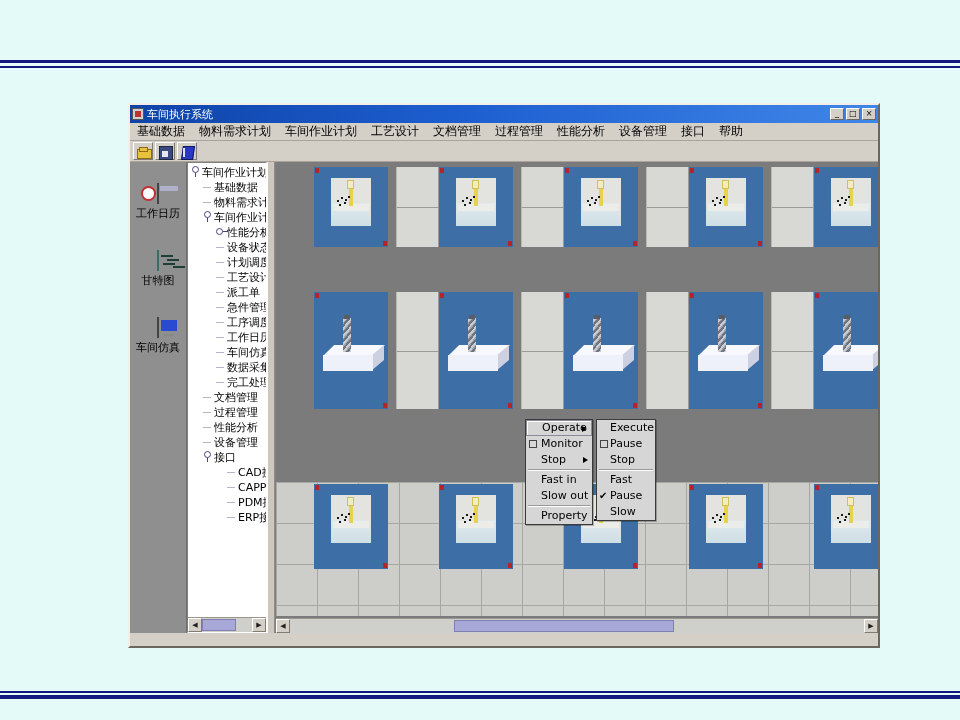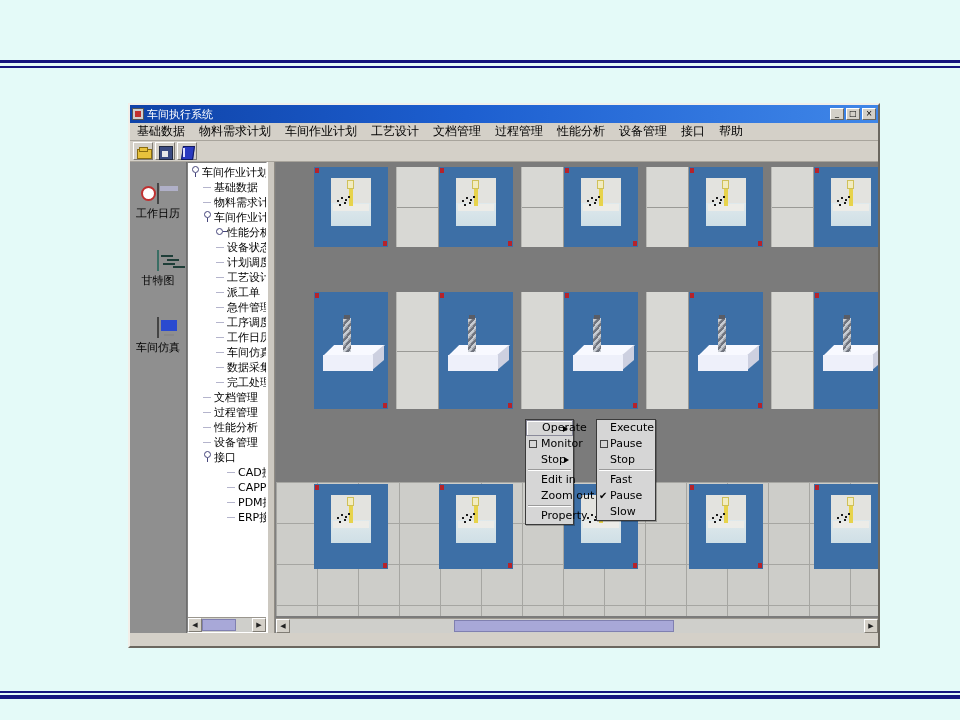--- a/index.html
+++ b/index.html
@@ -119,21 +119,21 @@
   .m-large .box-right { position:absolute; left:57px; bottom:38px; width:13px; height:26px; background:#cdd0e0;
     clip-path:polygon(0 100%,0 42%,100% 0,100% 58%); }
   .m-large .box-front { position:absolute; left:9px; bottom:38px; width:50px; height:16px; background:#eef0fa; }
   .m-large .drill { position:absolute; left:50%; margin-left:-8px; bottom:57px; width:8px; height:34px;
     background:repeating-linear-gradient(-50deg,#c8ccd2 0 2px,#70747e 2px 4px,#a0a4ac 4px 5px); }
   .m-large .drill::before { content:""; position:absolute; left:1px; top:-3px; width:6px; height:4px; background:#585c66; }
 
   
   .ctx { position:absolute; background:#d6d6d6; border:1px solid #3a3a3a; font-size:11px; color:#000; z-index:10;
     box-shadow:1px 1px 0 #00000040; }
-  .ctx-main { left:525px; top:419px; width:49px; }
+  .ctx-main { left:525px; top:419px; width:68px; }
   .ctx-sub  { left:596px; top:419px; width:60px; }
   .ctx-item { position:relative; height:16px; line-height:16px; padding-left:15px; white-space:nowrap; }
   .ctx-sub .ctx-item { padding-left:13px; }
   .ctx-item.selected { border:1px solid #8a8a9a; line-height:14px;
     box-shadow:inset 1px 1px 0 #ffffff; }
   .ctx-sep { height:2px; margin:1px 2px; border-top:1px solid #9a9a9a; border-bottom:1px solid #fff; }
   .arrow-r { position:absolute; right:4px; top:5px; width:0; height:0;
     border-left:5px solid #000; border-top:3px solid transparent; border-bottom:3px solid transparent; }
   .chk-box { position:absolute; left:3px; top:4px; width:8px; height:8px; border:1px solid #444; background:#d6d6d6; }
   .chk-mark { position:absolute; left:2px; top:0; font-size:10px; }
@@ -390,22 +390,22 @@
       </div>
     </div>
 
   </div>
 
   <div class="ctx ctx-main">
     <div class="ctx-item selected"><span>Operate</span><span class="arrow-r"></span></div>
     <div class="ctx-item"><span class="chk-box"></span><span>Monitor</span></div>
     <div class="ctx-item"><span>Stop</span><span class="arrow-r"></span></div>
     <div class="ctx-sep"></div>
-    <div class="ctx-item"><span>Edit in</span></div>
-    <div class="ctx-item"><span>Zoom out</span></div>
+    <div class="ctx-item"><span>Fast in</span></div>
+    <div class="ctx-item"><span>Slow out</span></div>
     <div class="ctx-sep"></div>
     <div class="ctx-item"><span>Property</span></div>
   </div>
 
   <div class="ctx ctx-sub">
     <div class="ctx-item"><span>Execute</span></div>
     <div class="ctx-item"><span class="chk-box"></span><span>Pause</span></div>
     <div class="ctx-item"><span>Stop</span></div>
     <div class="ctx-sep"></div>
     <div class="ctx-item"><span>Fast</span></div>

